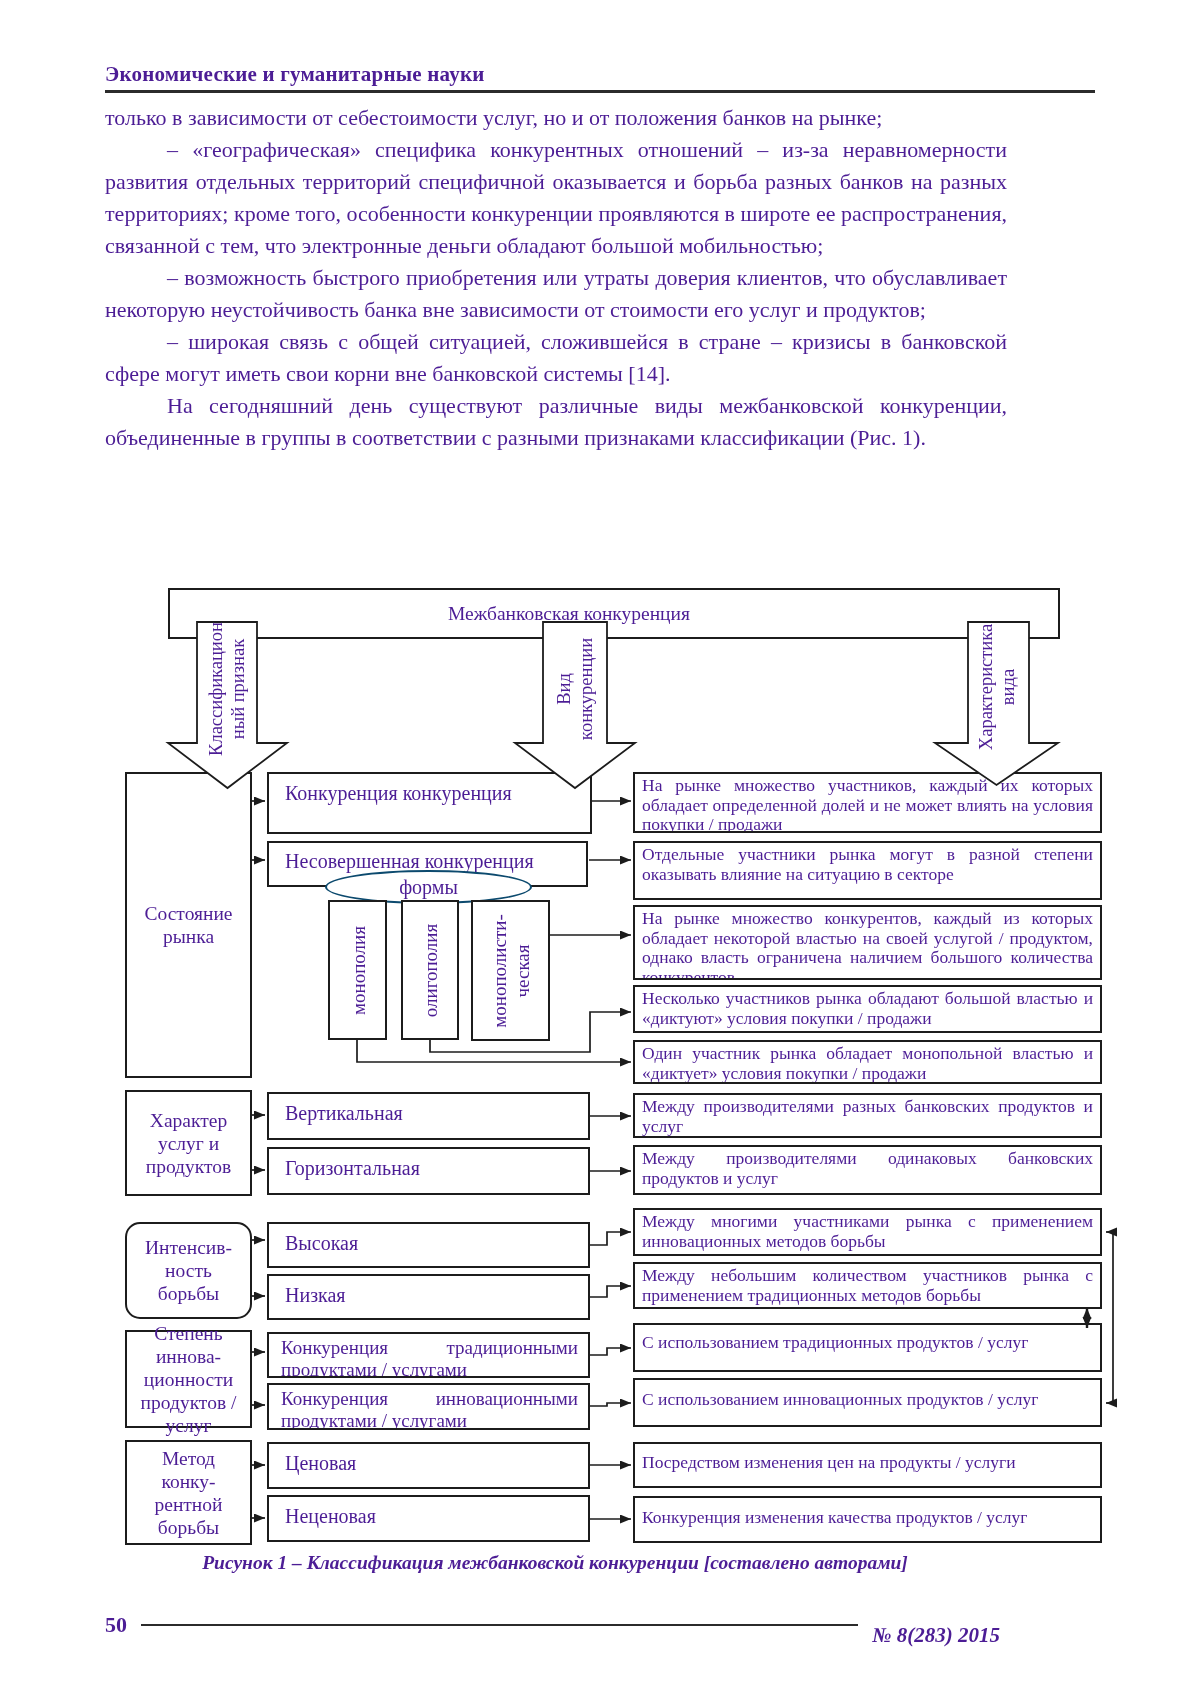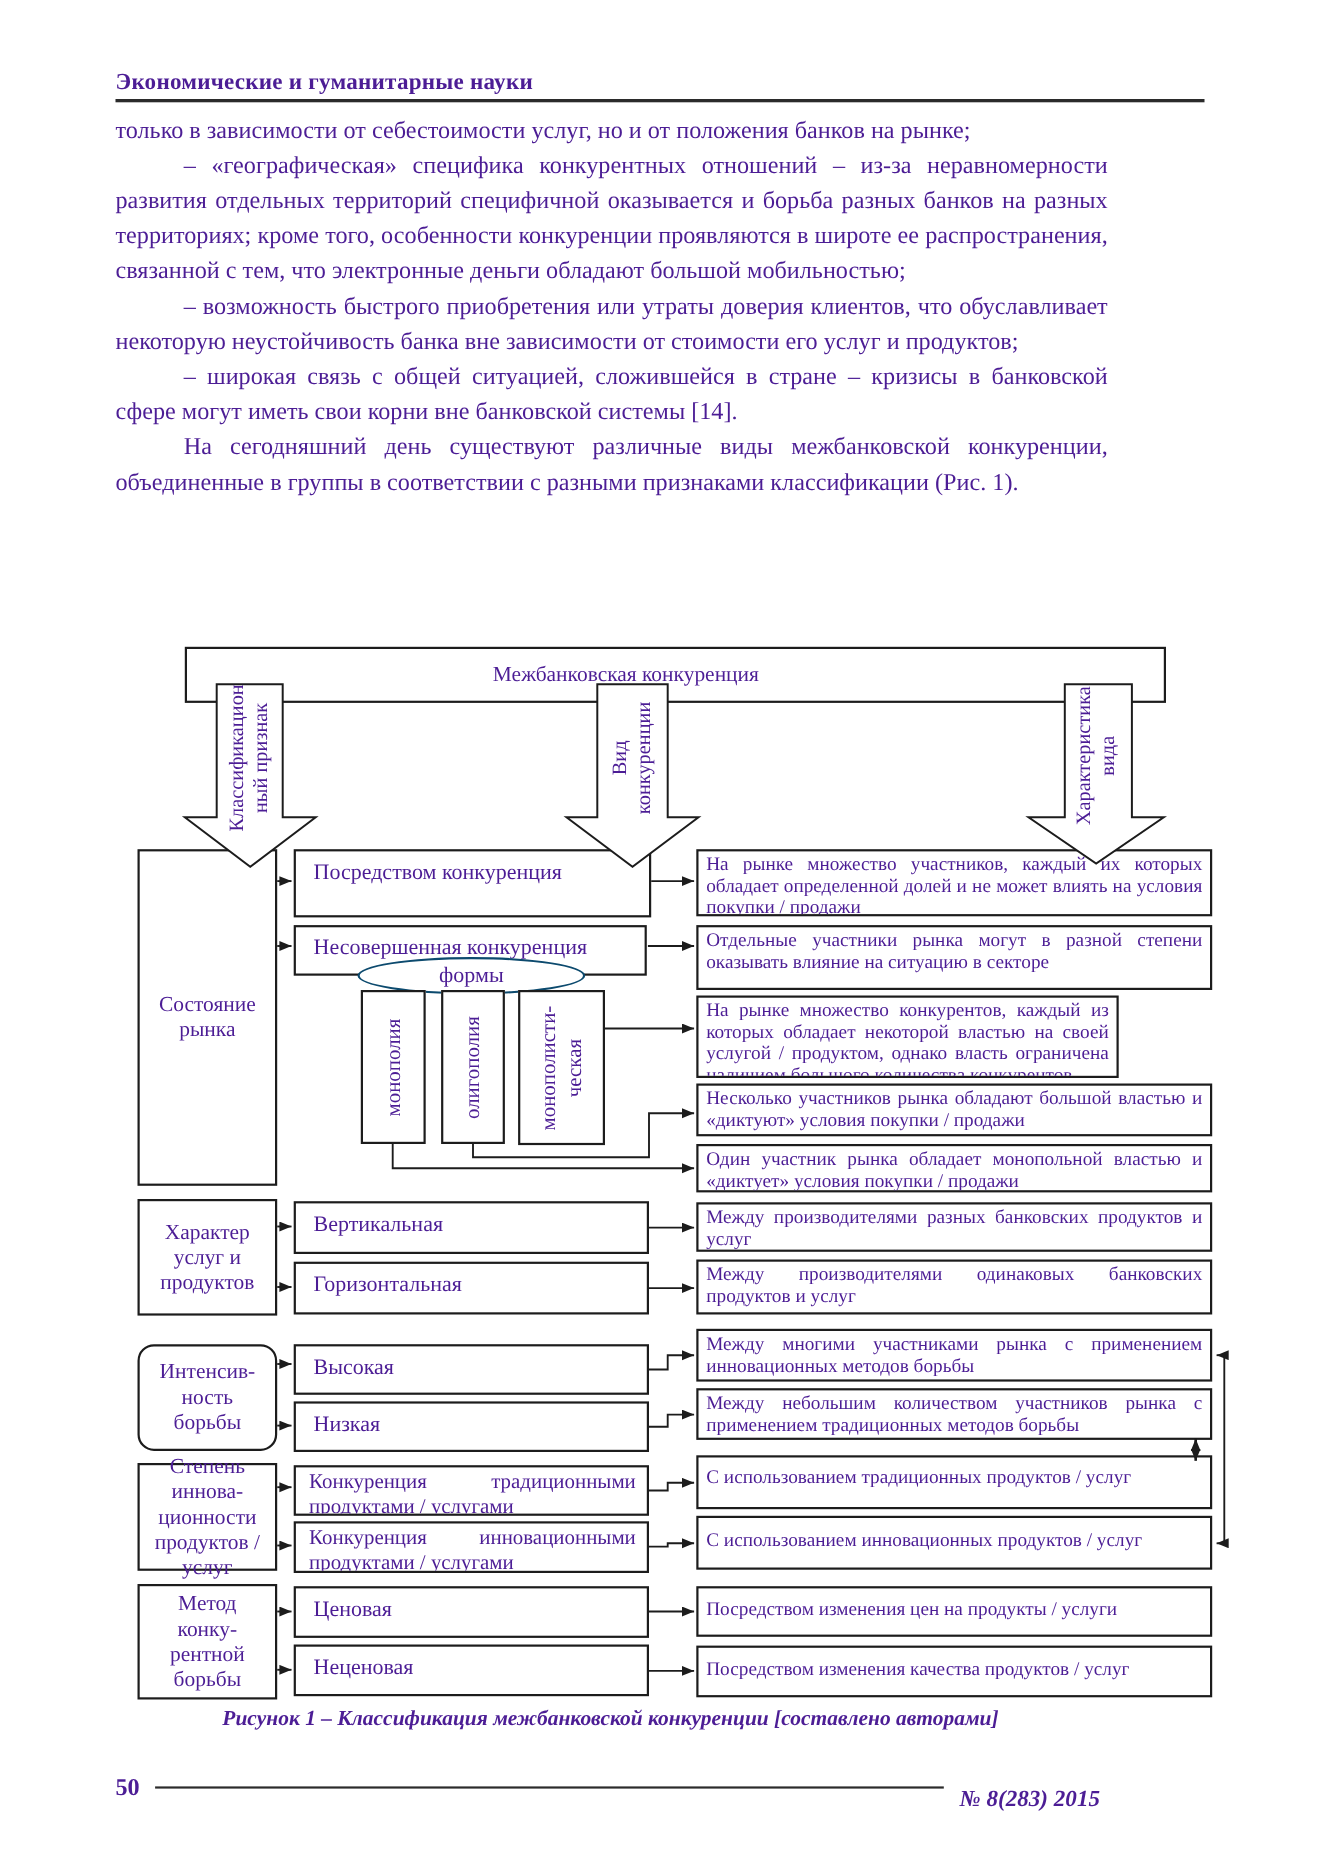--- a/index.html
+++ b/index.html
@@ -69,21 +69,21 @@
 борьбы</div>
   <div class="box lbox" style="left:125px;top:1330px;width:127px;height:98px;">Степень иннова-
 ционности
 продуктов /
 услуг</div>
   <div class="box lbox" style="left:125px;top:1440px;width:127px;height:105px;">Метод
 конку-
 рентной
 борьбы</div>
 
-  <div class="box mbox" style="left:267px;top:772px;width:325px;height:62px;">Посредством конкуренция</div>
+  <div class="box mbox" style="left:267px;top:772px;width:325px;height:62px;">Конкуренция конкуренция</div>
   <div class="box mbox" style="left:267px;top:841px;width:321px;height:46px;padding-top:7px;">Несовершенная конкуренция</div>
 
   <div class="ellipse" style="left:325px;top:870px;width:207px;height:34px;">
     <span>формы</span>
   </div>
 
   <div class="box vbox" style="left:328px;top:900px;width:59px;height:140px;">
     <span class="one">монополия</span>
   </div>
   <div class="box vbox" style="left:401px;top:900px;width:58px;height:140px;">
@@ -98,31 +98,31 @@
   <div class="box mbox" style="left:267px;top:1147px;width:323px;height:48px;">Горизонтальная</div>
   <div class="box mbox" style="left:267px;top:1222px;width:323px;height:46px;">Высокая</div>
   <div class="box mbox" style="left:267px;top:1274px;width:323px;height:46px;">Низкая</div>
   <div class="box mbox-j" style="left:267px;top:1332px;width:323px;height:46px;">Конкуренция традиционными продуктами / услугами</div>
   <div class="box mbox-j" style="left:267px;top:1383px;width:323px;height:47px;">Конкуренция инновационными продуктами / услугами</div>
   <div class="box mbox" style="left:267px;top:1442px;width:323px;height:47px;">Ценовая</div>
   <div class="box mbox" style="left:267px;top:1495px;width:323px;height:47px;">Неценовая</div>
 
   <div class="box rbox" style="left:633px;top:772px;width:469px;height:61px;">На рынке множество участников, каждый их которых обладает определенной долей и не может влиять на условия покупки / продажи</div>
   <div class="box rbox" style="left:633px;top:841px;width:469px;height:59px;">Отдельные участники рынка могут в разной степени оказывать влияние на ситуацию в секторе</div>
-  <div class="box rbox" style="left:633px;top:905px;width:384px;height:75px;">На рынке множество конкурентов, каждый из которых обладает некоторой властью на своей услугой / продуктом, однако власть ограничена наличием большого количества конкурентов</div>
+  <div class="box rbox" style="left:633px;top:905px;width:469px;height:75px;">На рынке множество конкурентов, каждый из которых обладает некоторой властью на своей услугой / продуктом, однако власть ограничена наличием большого количества конкурентов</div>
   <div class="box rbox" style="left:633px;top:985px;width:469px;height:48px;">Несколько участников рынка обладают большой властью и «диктуют» условия покупки / продажи</div>
   <div class="box rbox" style="left:633px;top:1040px;width:469px;height:44px;">Один участник рынка обладает монопольной властью и «диктует» условия покупки / продажи</div>
   <div class="box rbox" style="left:633px;top:1093px;width:469px;height:45px;">Между производителями разных банковских продуктов и услуг</div>
   <div class="box rbox" style="left:633px;top:1145px;width:469px;height:50px;">Между производителями одинаковых банковских продуктов и услуг</div>
   <div class="box rbox" style="left:633px;top:1208px;width:469px;height:48px;">Между многими участниками рынка с применением инновационных методов борьбы</div>
   <div class="box rbox" style="left:633px;top:1262px;width:469px;height:47px;">Между небольшим количеством участников рынка с применением традиционных методов борьбы</div>
   <div class="box rbox" style="left:633px;top:1323px;width:469px;height:49px;padding-top:8px;">С использованием традиционных продуктов / услуг</div>
   <div class="box rbox" style="left:633px;top:1378px;width:469px;height:49px;padding-top:10px;">С использованием инновационных продуктов / услуг</div>
   <div class="box rbox" style="left:633px;top:1442px;width:469px;height:46px;padding-top:9px;">Посредством изменения цен на продукты / услуги</div>
-  <div class="box rbox" style="left:633px;top:1496px;width:469px;height:47px;padding-top:10px;">Посредством изменения качества продуктов / услуг</div>
+  <div class="box rbox" style="left:633px;top:1496px;width:469px;height:47px;padding-top:10px;">Конкуренция изменения качества продуктов / услуг</div>
 
   <div class="rlabel" style="left:137px;top:664px;width:180px;height:50px;">Классификацион
 ный признак</div>
   <div class="rlabel" style="left:485px;top:664px;width:180px;height:50px;">Вид
 конкуренции</div>
   <div class="rlabel" style="left:907px;top:662px;width:180px;height:50px;">Характеристика
 вида</div>
 
   <svg class="overlay" width="1200" height="1698" viewBox="0 0 1200 1698">
     <defs>

